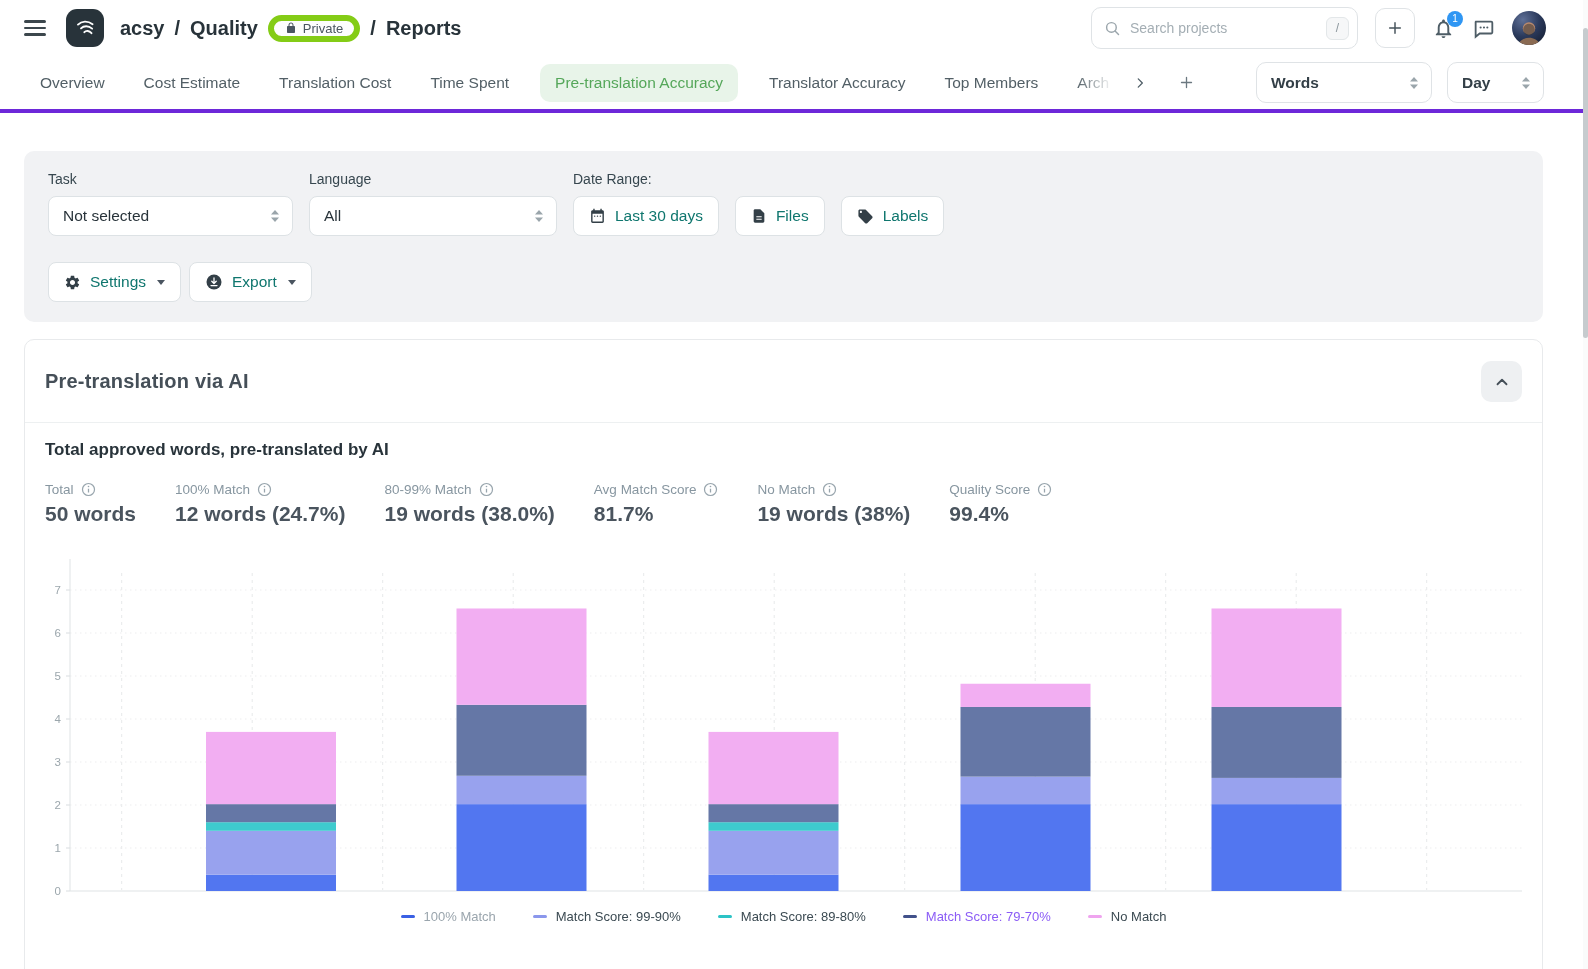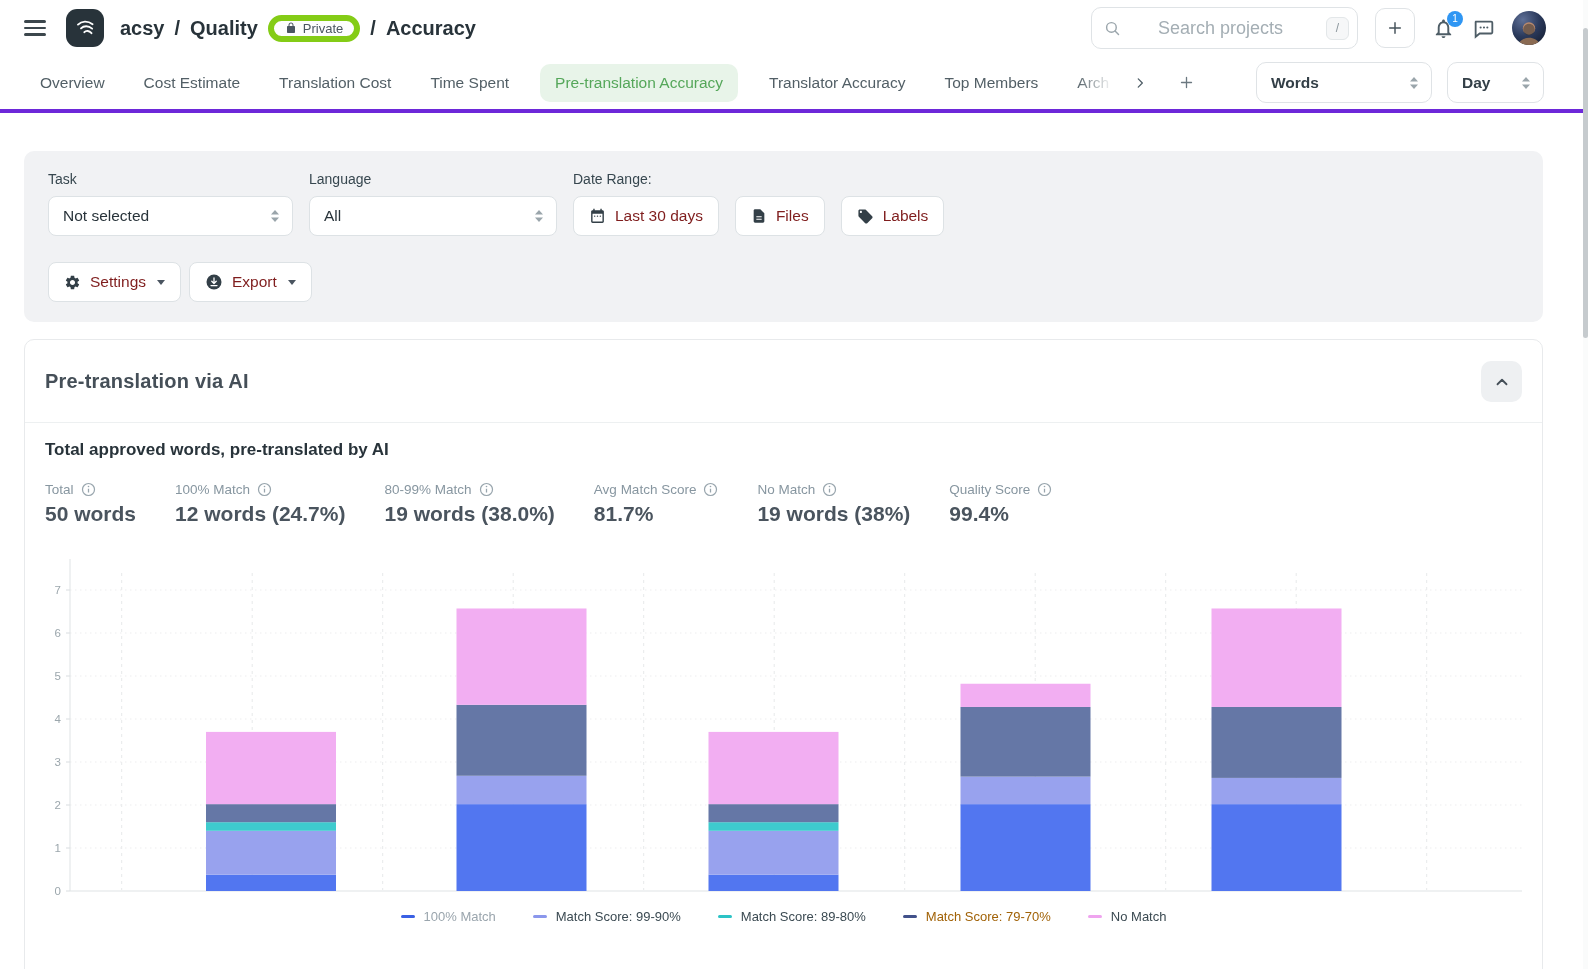--- a/index.html
+++ b/index.html
@@ -12,21 +12,21 @@
   .topbar { display:flex; align-items:center; height:56px; padding:0 42px 0 24px; background:#fff; }
   .hamburger { width:22px; display:flex; flex-direction:column; gap:4px; cursor:pointer; }
   .hamburger span { height:2.5px; background:#3c474d; border-radius:2px; }
   .logo { width:38px; height:38px; border-radius:11px; background:#28333a; margin-left:20px;
           display:flex; align-items:center; justify-content:center; flex:0 0 auto; }
   .crumbs { display:flex; align-items:center; gap:10px; margin-left:16px; font-size:20px; font-weight:700; color:#28333a; white-space:nowrap; }
   .badge-private { display:flex; align-items:center; gap:6px; height:27px; padding:0 11px; border:6px solid #84cc16;
           border-radius:14px; background:#fdfdfd; font-size:13px; font-weight:400; color:#4a5560; }
   .tb-right { margin-left:auto; display:flex; align-items:center; gap:17px; }
   .searchbox { display:flex; align-items:center; width:267px; height:42px; border:1px solid #dfe3e6; border-radius:10px; padding:0 8px 0 12px; gap:9px; background:#fff; }
-  .searchbox input { border:none; outline:none; flex:1; font-size:18px; color:#6d28d9; font-family:inherit; min-width:0;margin-left:28px; }
+  .searchbox input { border:none; outline:none; flex:1; font-size:14px; color:#6d28d9; font-family:inherit; min-width:0; }
   .searchbox input::placeholder { color:#a4aeb4; }
   .kbd { width:23px; height:23px; border:1px solid #e3e7e9; background:#f6f7f8; border-radius:6px;
          font-size:12px; color:#8a959b; display:flex; align-items:center; justify-content:center; }
   .sq-btn { width:40px; height:40px; border:1px solid #dfe3e6; border-radius:10px; background:#fff;
             display:flex; align-items:center; justify-content:center; cursor:pointer; }
   .icon-btn { position:relative; background:none; border:none; cursor:pointer; display:flex; }
   .notif-badge { position:absolute; top:-6px; right:-8px; min-width:16px; height:16px; border-radius:9px;
             background:#2f96f3; color:#fff; font-size:10px; display:flex; align-items:center; justify-content:center; padding:0 4px; }
   .avatar { width:34px; height:34px; border-radius:50%; overflow:hidden; cursor:pointer;
             background:radial-gradient(circle at 32% 26%, #5e6f96 0%, #2b3a5c 48%, #101828 100%); position:relative; }
@@ -47,21 +47,21 @@
   .select.w-words { width:176px; } .select.w-day { width:97px; }
   
   .filter-card { margin:38px 45px 0 24px; width:1519px; background:#f1f2f4; border-radius:10px; padding:20px 24px 20px 24px; }
   .f-row1 { display:flex; gap:16px; align-items:flex-end; }
   .f-field .f-label { font-size:14px; color:#37474f; margin-bottom:9px; }
   .f-select { height:40px; background:#fff; border:1px solid #dde2e5; border-radius:8px; display:flex;
             align-items:center; justify-content:space-between; padding:0 12px 0 14px; font-size:15.5px; color:#28333a; cursor:pointer; }
   .w-task { width:245px; } .w-lang { width:248px; }
   .f-btns { display:flex; gap:16px; }
   .btn { height:40px; background:#fff; border:1px solid #dde2e5; border-radius:8px; display:inline-flex;
-         align-items:center; gap:9px; padding:0 15px; font-size:15.5px; color:#7f1d1d; cursor:pointer; font-family:inherit; }
+         align-items:center; gap:9px; padding:0 15px; font-size:15.5px; color:#0f766e; cursor:pointer; font-family:inherit; }
   .f-row2 { display:flex; align-items:center; margin-top:26px; }
   .f-row2 .btn + .btn { margin-left:8px; }
   .caret { width:0; height:0; border-left:4.5px solid transparent; border-right:4.5px solid transparent; border-top:5px solid #4a5560; margin-left:2px; }
   .archive { margin-left:auto; display:flex; align-items:center; gap:11px; }
   .checkbox { width:20px; height:20px; border:1px solid #c9cfd3; border-radius:5px; background:#fff; cursor:pointer; }
   .archive-label { font-size:15.5px; color:#37474f; }
   .btn-generate { margin-left:23px; height:39px; padding:0 23px; background:#45a14a; border:none; border-radius:8px;
           color:#fff; font-size:15.5px; font-weight:700; cursor:pointer; font-family:inherit; }
   
   .report-card { margin:17px 45px 0 24px; width:1519px; border:1px solid #e8eaec; border-radius:10px; background:#fff; height:640px; }
@@ -105,21 +105,21 @@
     <span>acsy</span>
     <span>/</span>
     <span>Quality</span>
     <span class="badge-private">
       <svg width="12" height="12" viewBox="0 0 24 24">
         <path fill="#4a5560" d="M18 8h-1V6c0-2.76-2.24-5-5-5S7 3.24 7 6v2H6c-1.1 0-2 .9-2 2v10c0 1.1.9 2 2 2h12c1.1 0 2-.9 2-2V10c0-1.1-.9-2-2-2zM9 6c0-1.66 1.34-3 3-3s3 1.34 3 3v2H9V6z"></path>
       </svg>
       <span>Private</span>
     </span>
     <span>/</span>
-    <span>Accuracy</span>
+    <span>Reports</span>
   </div>
   <div class="tb-right">
     <div class="searchbox">
       <svg width="17" height="17" viewBox="0 0 24 24">
         <circle cx="10.5" cy="10.5" r="6.8" fill="none" stroke="#9aa5ab" stroke-width="2"></circle>
         <line x1="15.6" y1="15.6" x2="20.5" y2="20.5" stroke="#9aa5ab" stroke-width="2" stroke-linecap="round"></line>
       </svg>
       <input type="text" value="" placeholder="Search projects" style="">
       <span class="kbd">/</span>
     </div>
@@ -409,21 +409,21 @@
           <div class="legend-item">
             <span class="legend-dash" style="background: rgb(139, 151, 236);"></span>
             <span style="color: rgb(59, 74, 82);">Match Score: 99-90%</span>
           </div>
           <div class="legend-item">
             <span class="legend-dash" style="background: rgb(44, 195, 198);"></span>
             <span style="color: rgb(59, 74, 82);">Match Score: 89-80%</span>
           </div>
           <div class="legend-item">
             <span class="legend-dash" style="background: rgb(65, 81, 138);"></span>
-            <span style="color: #a16207;">Match Score: 79-70%</span>
+            <span style="color: #8b5cf6;">Match Score: 79-70%</span>
           </div>
           <div class="legend-item">
             <span class="legend-dash" style="background: rgb(239, 164, 239);"></span>
             <span style="color: rgb(59, 74, 82);">No Match</span>
           </div>
         </div>
     </div>
   </div>
 </div>
 

